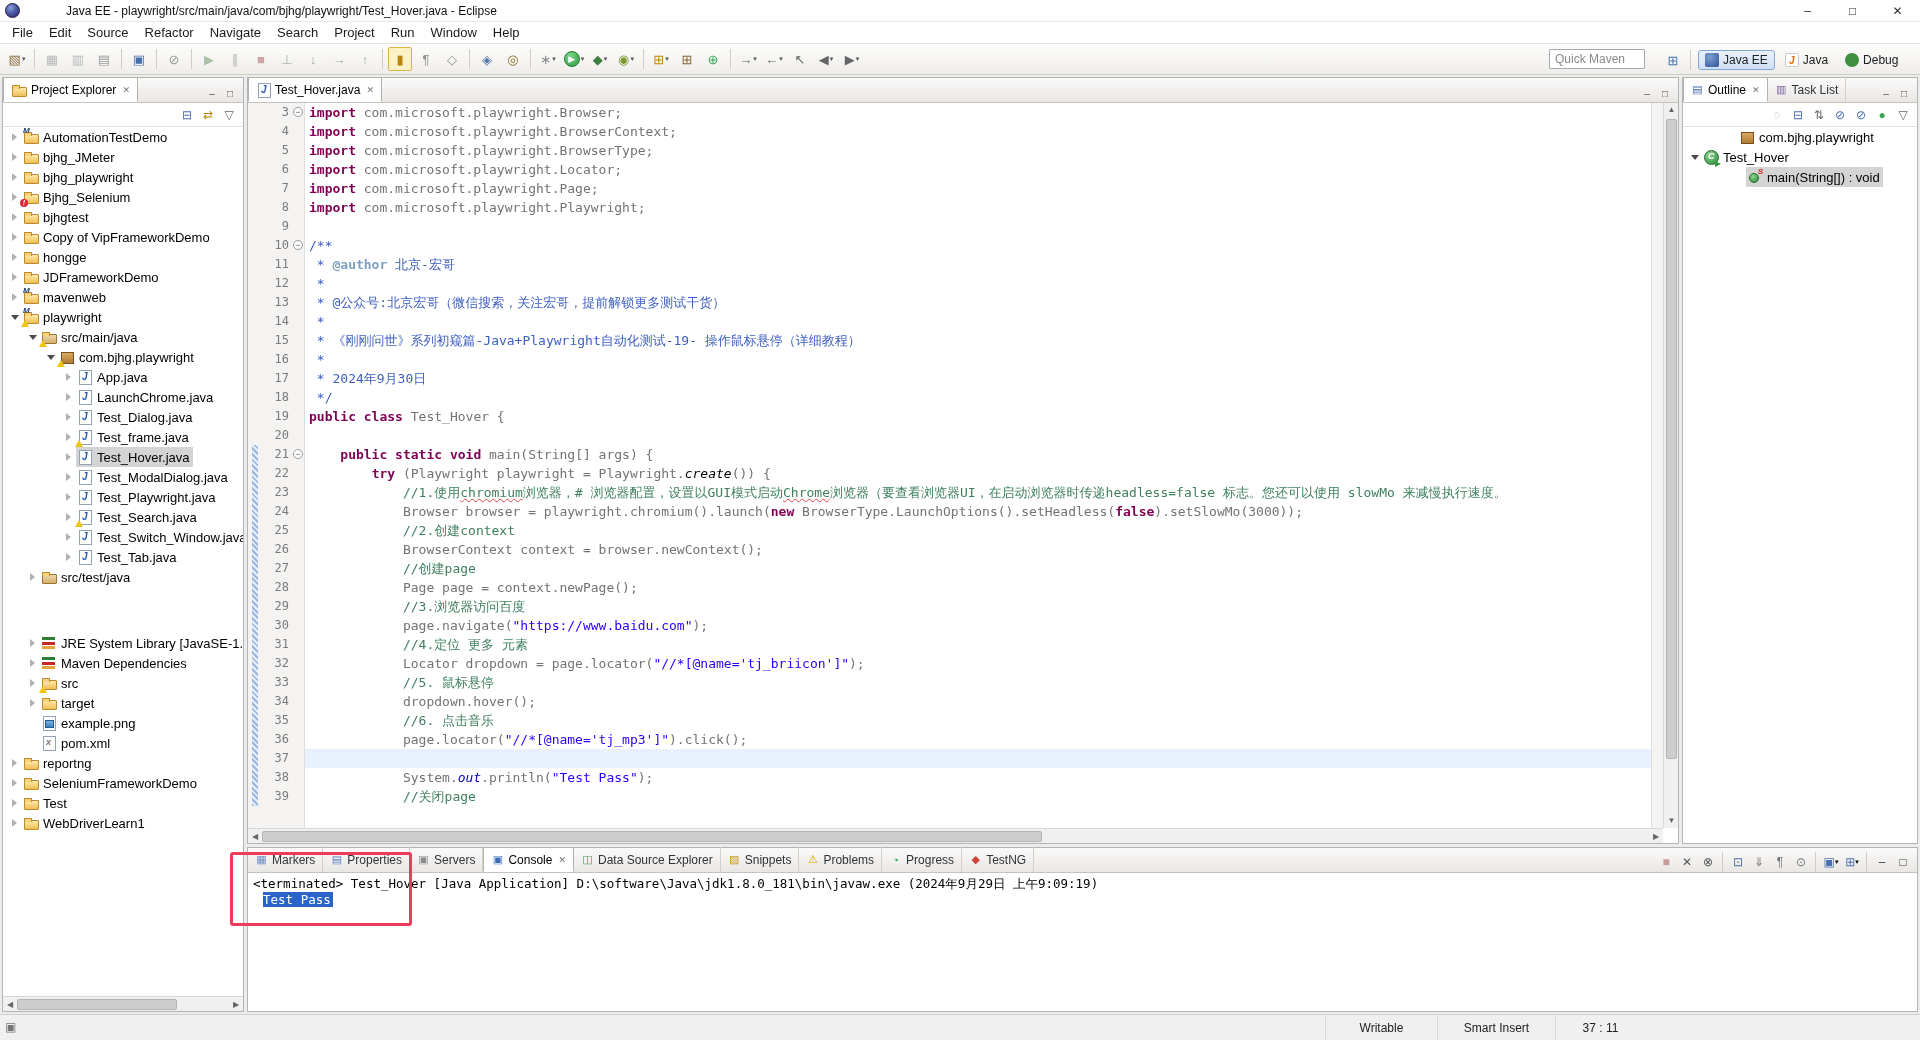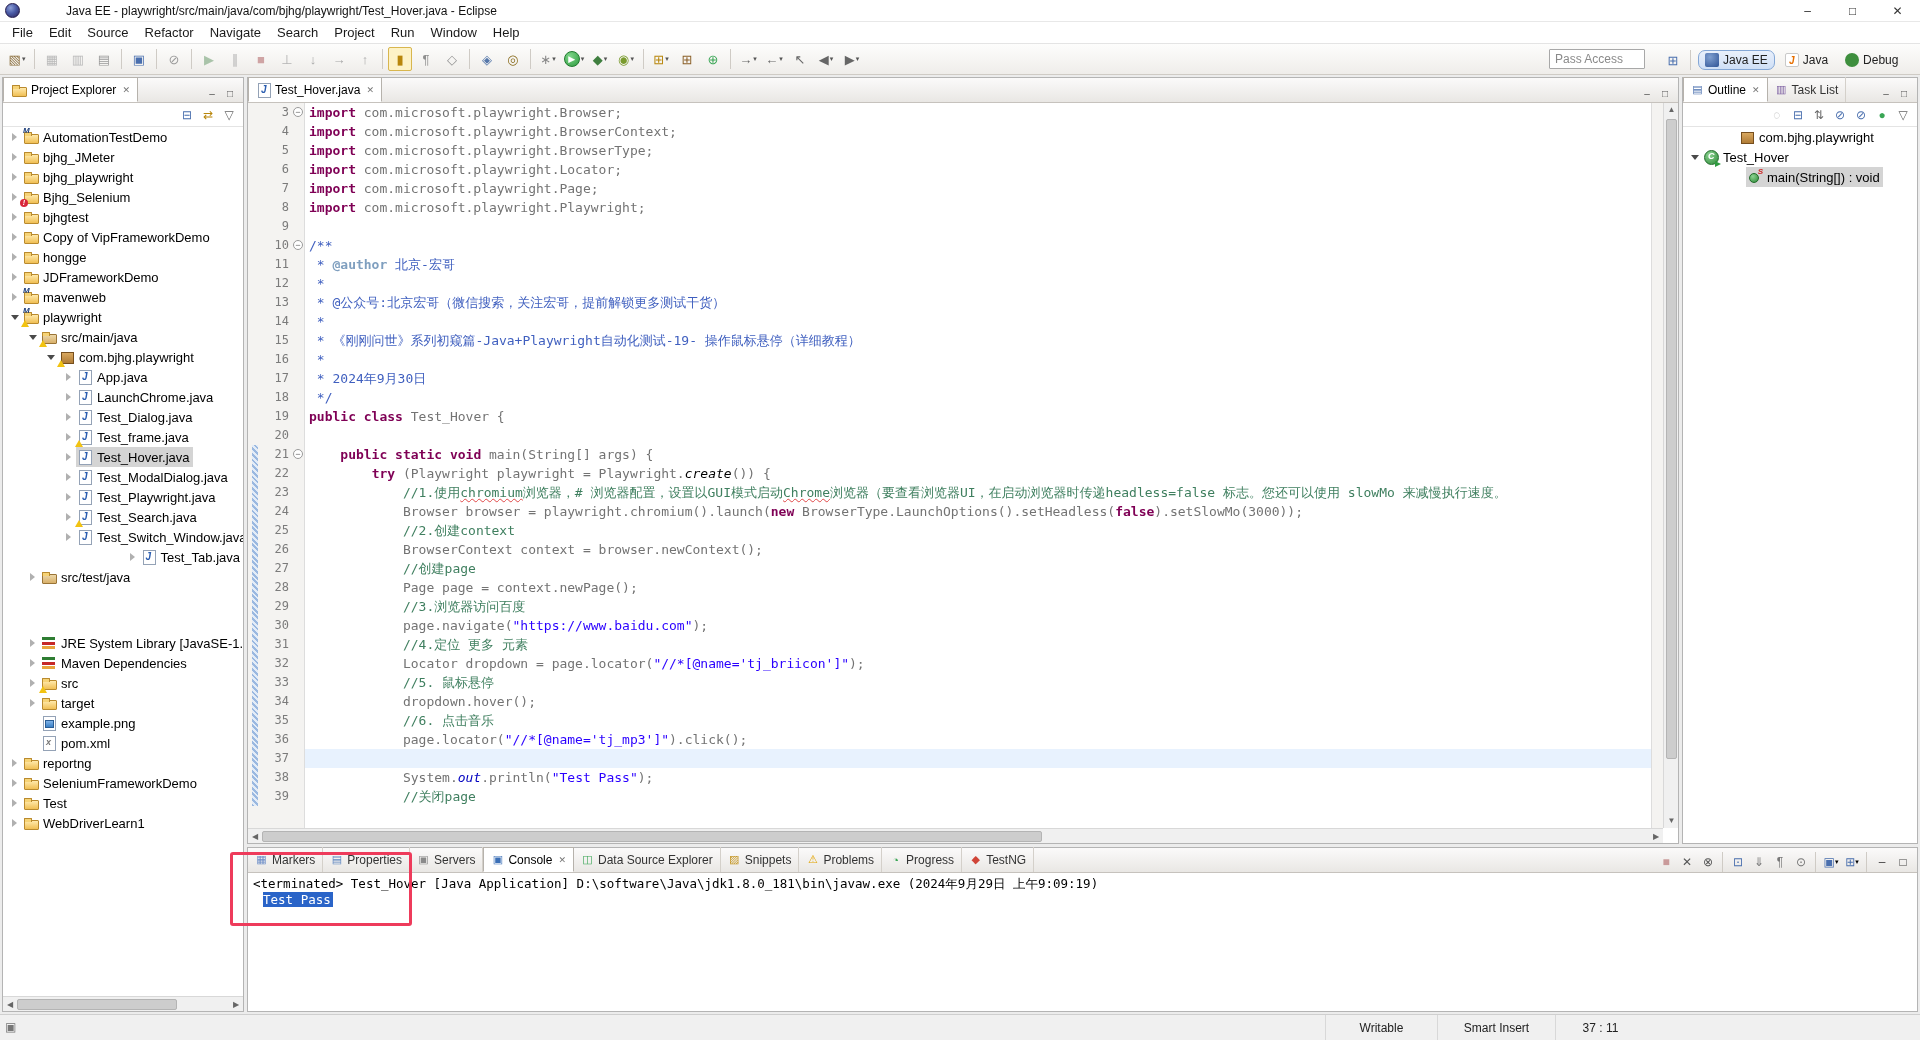--- a/index.html
+++ b/index.html
@@ -14,21 +14,21 @@
   .menu-item { font-size:13px; padding:2px 8px; color:#1a1a1a; }
   #toolbar { position:absolute; left:0; top:44px; width:1920px; height:31px; background:linear-gradient(#fdfdfc,#efedea); border-bottom:1px solid #cfcbc5; display:flex; align-items:center; padding-left:4px; }
   .tbtn { height:24px; min-width:24px; display:flex; align-items:center; justify-content:center; font-size:13px; margin:0 1px; border:1px solid transparent; border-radius:2px; position:relative;}
   .tbtn.on { background:#fdf2c6; border-color:#d8b64e; }
   .tbtn .dd { font-size:7px; color:#555; margin-left:1px; }
   .tbtn .run-circle { width:16px;height:16px;border-radius:50%;background:radial-gradient(circle at 35% 30%, #7fd68a, #2e9b3f);color:#fff;font-size:9px;display:flex;align-items:center;justify-content:center;border:1px solid #1f7a2e;}
   .tsep { width:1px; height:20px; background:#cfcbc5; margin:0 4px; }
   #quick-access { position:absolute; left:1549px; top:49px; width:96px; height:20px; border:1px solid #a8a8a8; background:#fff; font-size:12px; color:#8a8a8a; display:flex; align-items:center; padding-left:5px; border-radius:1px;}
   #persp-bar { position:absolute; left:1660px; top:47px; display:flex; align-items:center; height:26px; }
   .persp { display:flex; align-items:center; font-size:12px; padding:2px 6px; margin-left:3px; border:1px solid transparent; border-radius:3px; color:#222;}
-  .persp.active { background:linear-gradient(#e9f0fb,#cfdff6); border-color:#84a7d6;border-radius:7px; }
+  .persp.active { background:linear-gradient(#e9f0fb,#cfdff6); border-color:#84a7d6; }
   .picon { width:14px; height:14px; margin-right:4px; border-radius:2px; display:inline-flex; align-items:center; justify-content:center; font-size:10px; font-weight:bold; color:#fff;}
   .picon-javaee { background:radial-gradient(circle at 35% 30%, #7f9fd0, #2f5496); }
   .picon-java { background:#fff; color:#e76f00; border:1px solid #c9c9c9; }
   .picon-debug { background:#3e8f3e; border-radius:50%; }
   
   .panel { position:absolute; background:#fff; border:1px solid #b4b4b4; }
   #pe-panel { left:2px; top:77px; width:242px; height:935px; }
   #editor-panel { left:247px; top:77px; width:1432px; height:767px; }
   #outline-panel { left:1682px; top:77px; width:236px; height:767px; }
   #bottom-panel { left:247px; top:847px; width:1671px; height:165px; }
@@ -249,21 +249,21 @@
     </div>
     <div class="tbtn">
       <span style="color: rgb(102, 102, 102);">◀</span>
       <span class="dd">▾</span>
     </div>
     <div class="tbtn">
       <span style="color: rgb(102, 102, 102);">▶</span>
       <span class="dd">▾</span>
     </div>
   </div>
-<div id="quick-access">Pass Access</div>
+<div id="quick-access">Quick Maven</div>
 <div id="persp-bar">
     <div class="tbtn">
       <span style="color: rgb(74, 111, 174);">⊞</span>
     </div>
     <div class="tsep"></div>
     <button class="persp active">
       <i class="picon picon-javaee"></i>
       <span>Java EE</span>
     </button>
     <button class="persp" style="border: 1px solid transparent; background: transparent;">
@@ -457,21 +457,21 @@
           <span class="tlabel">Test_Search.java</span>
         </span>
       </div>
       <div class="titem" style="padding-left: 58px;">
         <span class="tw c"></span>
         <span class="selwrap">
           <i class="ico ico-java-file"></i>
           <span class="tlabel">Test_Switch_Window.java</span>
         </span>
       </div>
-      <div class="titem" style="padding-left: 58px; justify-content: flex-end;">
+      <div class="titem" style="padding-left: 58px;">
         <span class="tw c"></span>
         <span class="selwrap">
           <i class="ico ico-java-file"></i>
           <span class="tlabel">Test_Tab.java</span>
         </span>
       </div>
       <div class="titem" style="padding-left: 22px;">
         <span class="tw c"></span>
         <span class="selwrap">
           <i class="ico ico-pkg-folder"></i>

